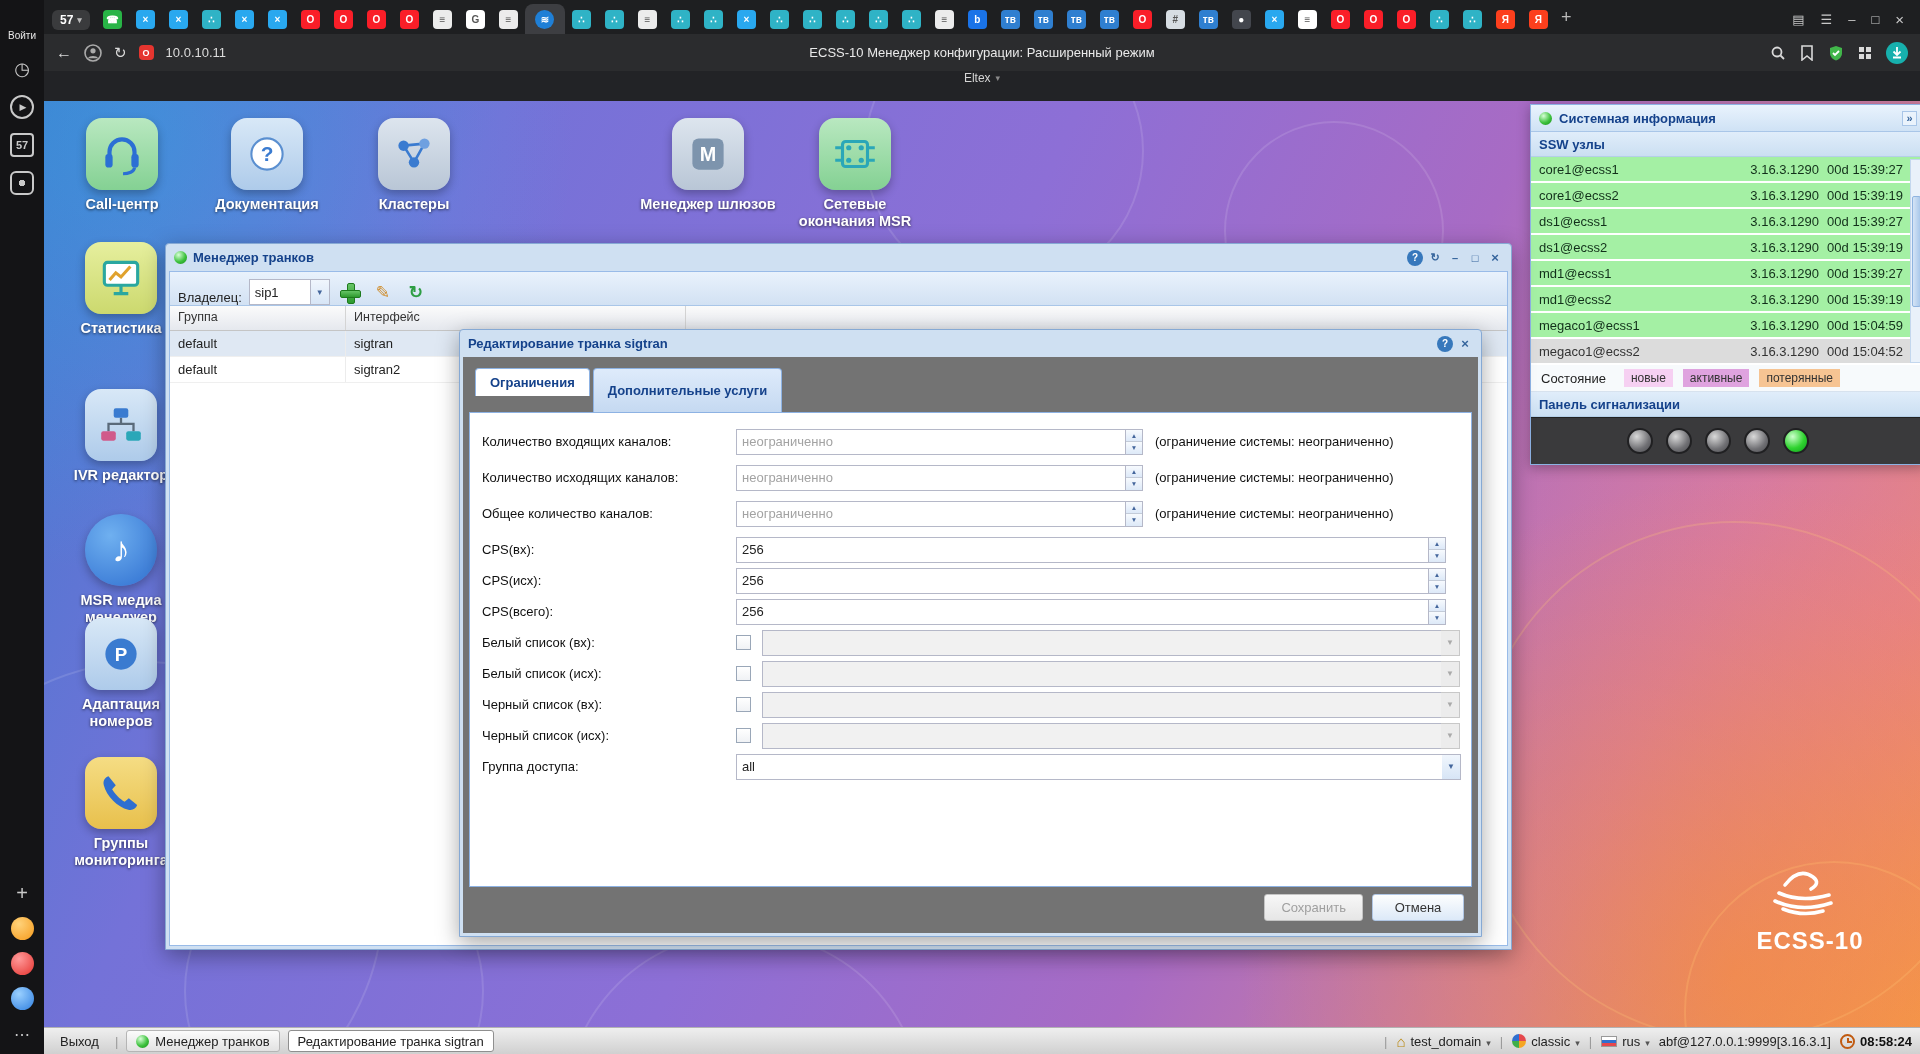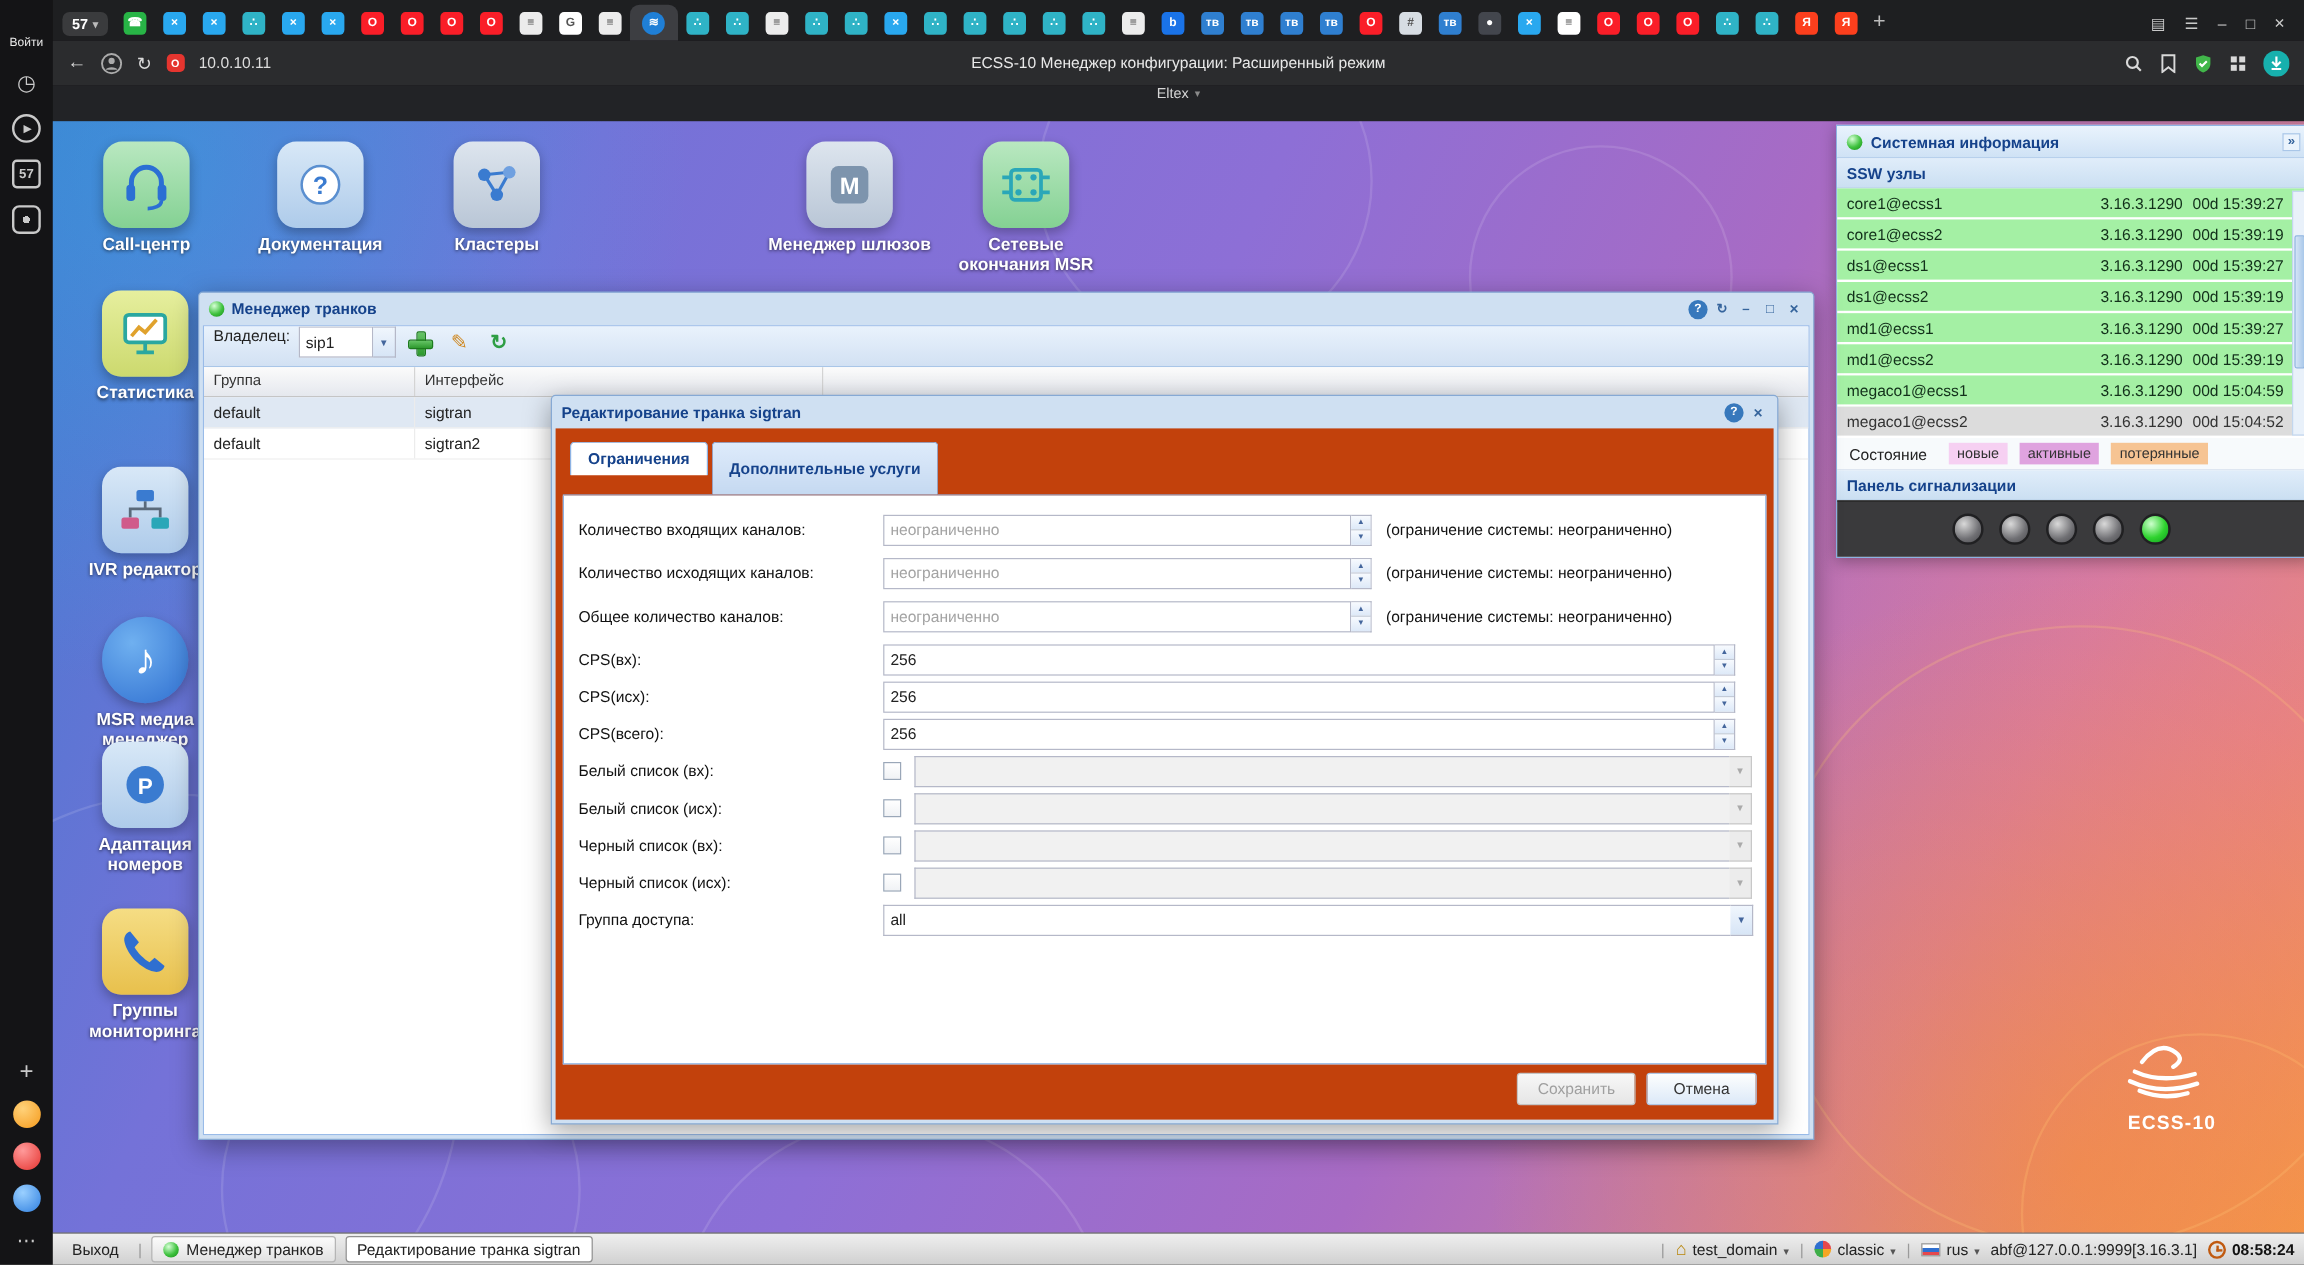--- a/index.html
+++ b/index.html
@@ -97,21 +97,21 @@
   .t-help { background:#3778bc; color:#fff; border-radius:50%; font-size:10px; }
   .t-help::before{content:"?";}
   .t-refresh::before{content:"↻";}
   .t-min::before{content:"–";}
   .t-max::before{content:"□";}
   .t-close::before{content:"×"; font-size:13px;}
   .xbody { background:#fff; border:1px solid #99bbe8; height:calc(100% - 27px); display:flex; flex-direction:column; overflow:hidden; }
 
   
   #trunk-window { left:121px; top:142px; width:1347px; height:707px; z-index:20; }
-  .ttoolbar { height:34px; background:linear-gradient(#e9f2fc,#d2e1f3); border-bottom:1px solid #a9c6e8; display:flex; align-items:flex-start; gap:7px; padding:0 8px; font-size:13px; color:#222; flex-shrink:0; }
+  .ttoolbar { height:34px; background:linear-gradient(#e9f2fc,#d2e1f3); border-bottom:1px solid #a9c6e8; display:flex; align-items:flex-end; gap:7px; padding:0 8px; font-size:13px; color:#222; flex-shrink:0; }
   .combo { display:flex; align-items:center; }
   .combo input { height:26px; border:1px solid #b5b8c8; font:13px "Liberation Sans",sans-serif; padding:0 5px; color:#222; background:#fff; }
   .trig { width:19px; height:26px; background:linear-gradient(#f0f6fd,#d7e5f6); border:1px solid #b5b8c8; border-left:none; color:#44669c; font-size:8px; display:grid; place-items:center; }
   .trig::before{content:"▼";}
   .combo.off input { background:#f1f1f1; }
   .combo.off .trig { background:#ececec; color:#aaa; border-color:#c8c8c8; }
   .tb-btn { width:26px; height:26px; display:grid; place-items:center; }
   .icon-plus { position:relative; width:19px; height:19px; }
   .icon-plus::before, .icon-plus::after { content:""; position:absolute; background:linear-gradient(#66c466,#2e9a2e); border:1px solid #1d7a1d; border-radius:2px; }
   .icon-plus::before { left:7px; top:0; width:6px; height:19px; }
@@ -121,21 +121,21 @@
   .ghead { display:flex; height:25px; background:linear-gradient(#fbfbfb,#e5e8ee); border-bottom:1px solid #c5c5c5; flex-shrink:0; }
   .gh { padding:4px 8px; font-size:12.5px; color:#333; border-right:1px solid #d4d4d4; }
   .gh.c1 { width:176px; } .gh.c2 { width:340px; } .gh.fill { flex:1; border-right:none; }
   .grow { display:flex; height:26px; align-items:center; font-size:13px; color:#222; border-bottom:1px solid #efefef; }
   .grow.sel { background:#dfe8f3; }
   .gc { padding:0 8px; border-right:1px solid #ececec; height:100%; display:flex; align-items:center; }
   .gc.c1 { width:176px; } .gc.c2 { width:340px; }
 
   
   #edit-dialog { left:415px; top:228px; width:1023px; height:608px; z-index:30; }
-  #edit-dialog .xbody { background:#c2410c; border:none; padding:6px; }
+  #edit-dialog .xbody { background:#737373; border:none; padding:6px; }
   .tabstrip { display:flex; gap:3px; padding:5px 6px 0; border-bottom:1px solid #8db2e3; flex-shrink:0; }
   .xtab { height:44px; padding:0 14px; display:flex; align-items:center; font-size:13px; font-weight:bold; color:#15428b; background:linear-gradient(#deebfb,#c5d9f1); border:1px solid #8db2e3; border-bottom:none; border-radius:4px 4px 0 0; }
   .xtab.active { background:#fff; position:relative; z-index:2; margin-bottom:-1px; height:28px; }
   .form-body { flex:1; background:#fff; border:1px solid #8db2e3; border-top:none; padding:14px 12px; overflow:hidden; }
   .frow { display:flex; align-items:center; height:29px; margin-bottom:2px; }
   .frow.g1 { margin-bottom:7px; }
   .flabel { width:254px; font-size:13px; color:#111; flex-shrink:0; }
   .txt { height:26px; border:1px solid #b5b8c8; font:13px "Liberation Sans",sans-serif; padding:0 5px; color:#222; }
   .txt::placeholder { color:#a3a3a3; }
   .txt.small { width:390px; }
@@ -170,21 +170,21 @@
   .state-row { height:27px; display:flex; align-items:center; gap:10px; padding:0 10px; font-size:13px; color:#222; background:#f7fafc; border-bottom:1px solid #d7e2ee; }
   .state-row .lbl { margin-right:8px; }
   .badge { padding:2px 7px; font-size:12px; color:#333; }
   .sig-panel { height:47px; background:#3a3a3c; border-top:1px solid #222; display:flex; align-items:center; justify-content:flex-end; gap:13px; padding-right:116px; }
   .lamp { width:26px; height:26px; border-radius:50%; border:2px solid #202022; }
   .lamp.gray { background:radial-gradient(circle at 35% 30%,#d9d9d9,#707074 60%,#4a4a4e); }
   .lamp.green { background:radial-gradient(circle at 35% 30%,#ccffcc,#2fd32f 55%,#0f9a1f); }
 
   
   #ecss-logo { position:absolute; left:1696px; top:758px; width:140px; text-align:center; z-index:5; }
-  #ecss-logo .lt { color:#fff; font-size:16px; font-weight:bold; letter-spacing:1px; margin-top:2px; }
+  #ecss-logo .lt { color:#fff; font-size:24px; font-weight:bold; letter-spacing:1px; margin-top:2px; }
 
   
   #taskbar { height:27px; background:linear-gradient(#efefef,#d0d0d0); border-top:1px solid #b2b2b2; display:flex; align-items:center; gap:8px; padding:0 8px; font-size:13px; color:#222; }
   .tb-sep { color:#9a9a9a; }
   .tb-sep::before{content:"|";}
   .tb-exit { padding:2px 8px; }
   .tb-app { display:flex; align-items:center; gap:6px; height:22px; padding:0 9px; font:13px "Liberation Sans",sans-serif; color:#222; background:linear-gradient(#fbfbfb,#e2e2e2); border:1px solid #b5b5b5; border-radius:3px; }
   .tb-app.active { background:#fff; border-color:#8f8f8f; }
   .tb-right { margin-left:auto; display:flex; align-items:center; gap:9px; }
   .tb-item { display:flex; align-items:center; gap:5px; }

